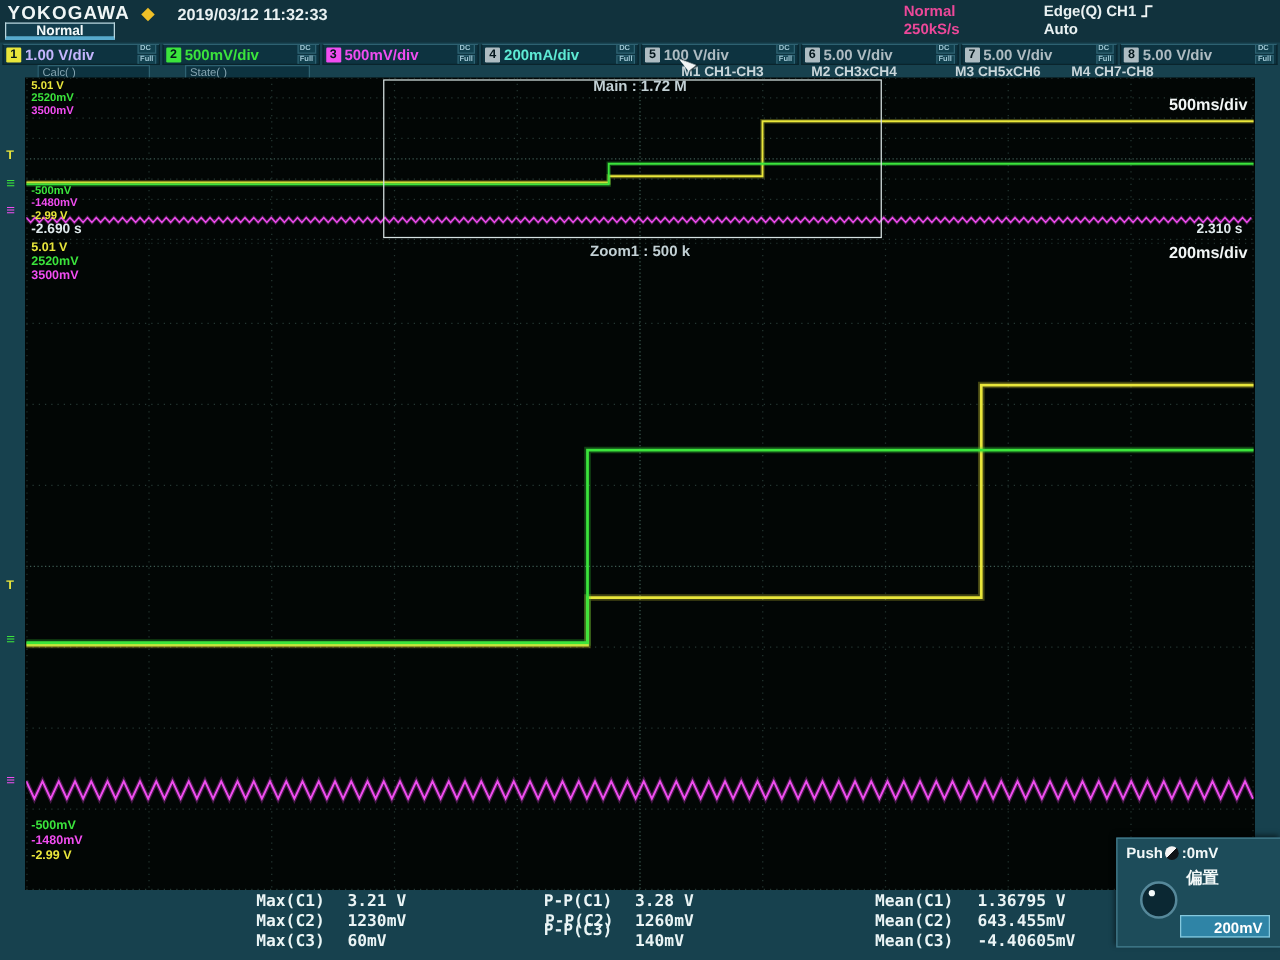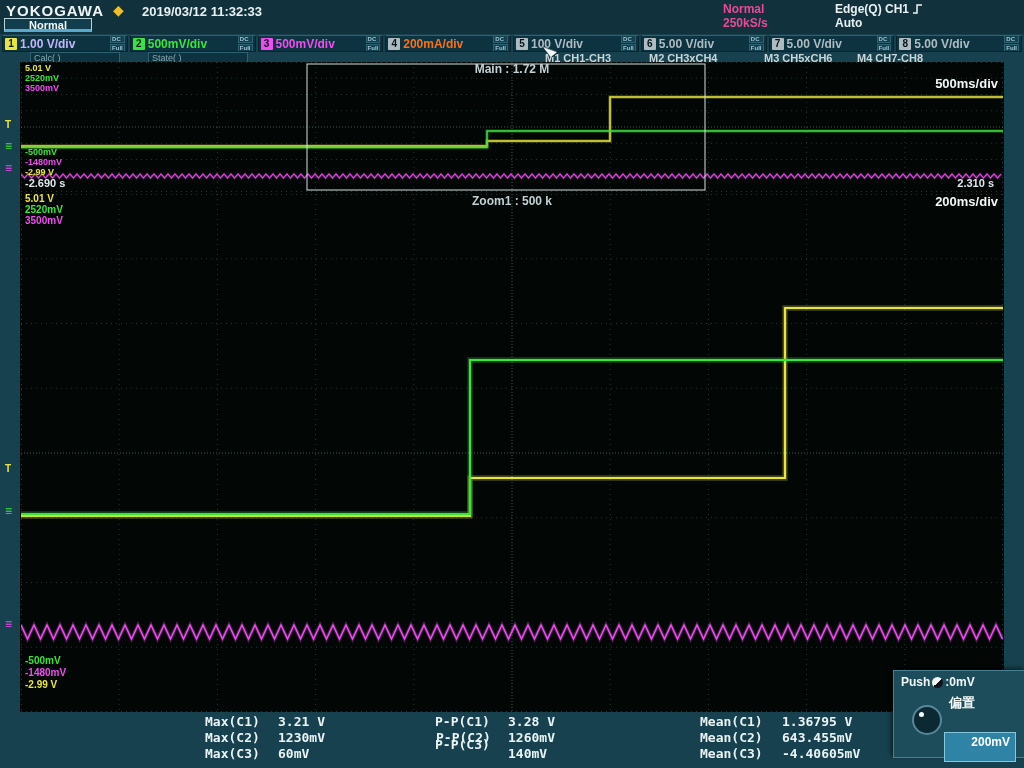--- a/index.html
+++ b/index.html
@@ -54,21 +54,21 @@
     background:#1d4c5a;border:1px solid #457f90;box-shadow:-2px -2px 4px rgba(0,0,0,.5);}
   .push-row{position:absolute;left:7px;top:4px;color:#f2f8f8;
     font:bold 12px/14px "Liberation Sans",sans-serif;display:flex;align-items:center;}
   .push-knob-icon{display:inline-block;width:11px;height:11px;border-radius:50%;
     background:linear-gradient(135deg,#f4f4f4 50%,#101418 50%);margin:0 2px;}
   .param-lbl{position:absolute;left:55px;top:24px;color:#f2f8f8;
     font:bold 13px/15px "DejaVu Sans","Liberation Sans",sans-serif;}
   .knob{position:absolute;left:18px;top:34px;width:26px;height:26px;border-radius:50%;
     background:#0b2833;border:2px solid #56889a;cursor:pointer;}
   .knob-dot{position:absolute;left:5px;top:5px;width:5px;height:5px;border-radius:50%;background:#f4fafa;}
-  .range-box{position:absolute;left:50px;top:61px;width:72px;height:30px;
+  .range-box{position:absolute;left:50px;top:61px;width:72px;height:18px;
     background:#2f84a6;border:1px solid #85c8dd;color:#ffffff;
     font:bold 12px/18px "Liberation Sans",sans-serif;text-align:right;padding-right:5px;box-sizing:border-box;cursor:pointer;}
 </style>
 </head>
 <body>
 
 <div class="topbar">
   <span class="brand">YOKOGAWA</span>
   <span class="diamond">◆</span>
   <span class="datetime">2019/03/12 11:32:33</span>
@@ -107,21 +107,21 @@
   <div class="ch-cell">
     <span class="ch-num" style="background: rgb(240, 77, 240);">3</span>
     <span class="ch-scale" style="color: rgb(240, 77, 240);">500mV/div</span>
     <span class="ch-badges">
         <span class="bdg">DC</span>
         <span class="bdg">Full</span>
       </span>
   </div>
   <div class="ch-cell">
     <span class="ch-num" style="background: rgb(174, 188, 194);">4</span>
-    <span class="ch-scale" style="color: #f97316;">200mA/div</span>
+    <span class="ch-scale" style="color: #5eead4;">200mA/div</span>
     <span class="ch-badges">
         <span class="bdg">DC</span>
         <span class="bdg">Full</span>
       </span>
   </div>
   <div class="ch-cell">
     <span class="ch-num" style="background: rgb(174, 188, 194);">5</span>
     <span class="ch-scale" style="color: rgb(174, 188, 194);">100 V/div</span>
     <span class="ch-badges">
         <span class="bdg">DC</span>

